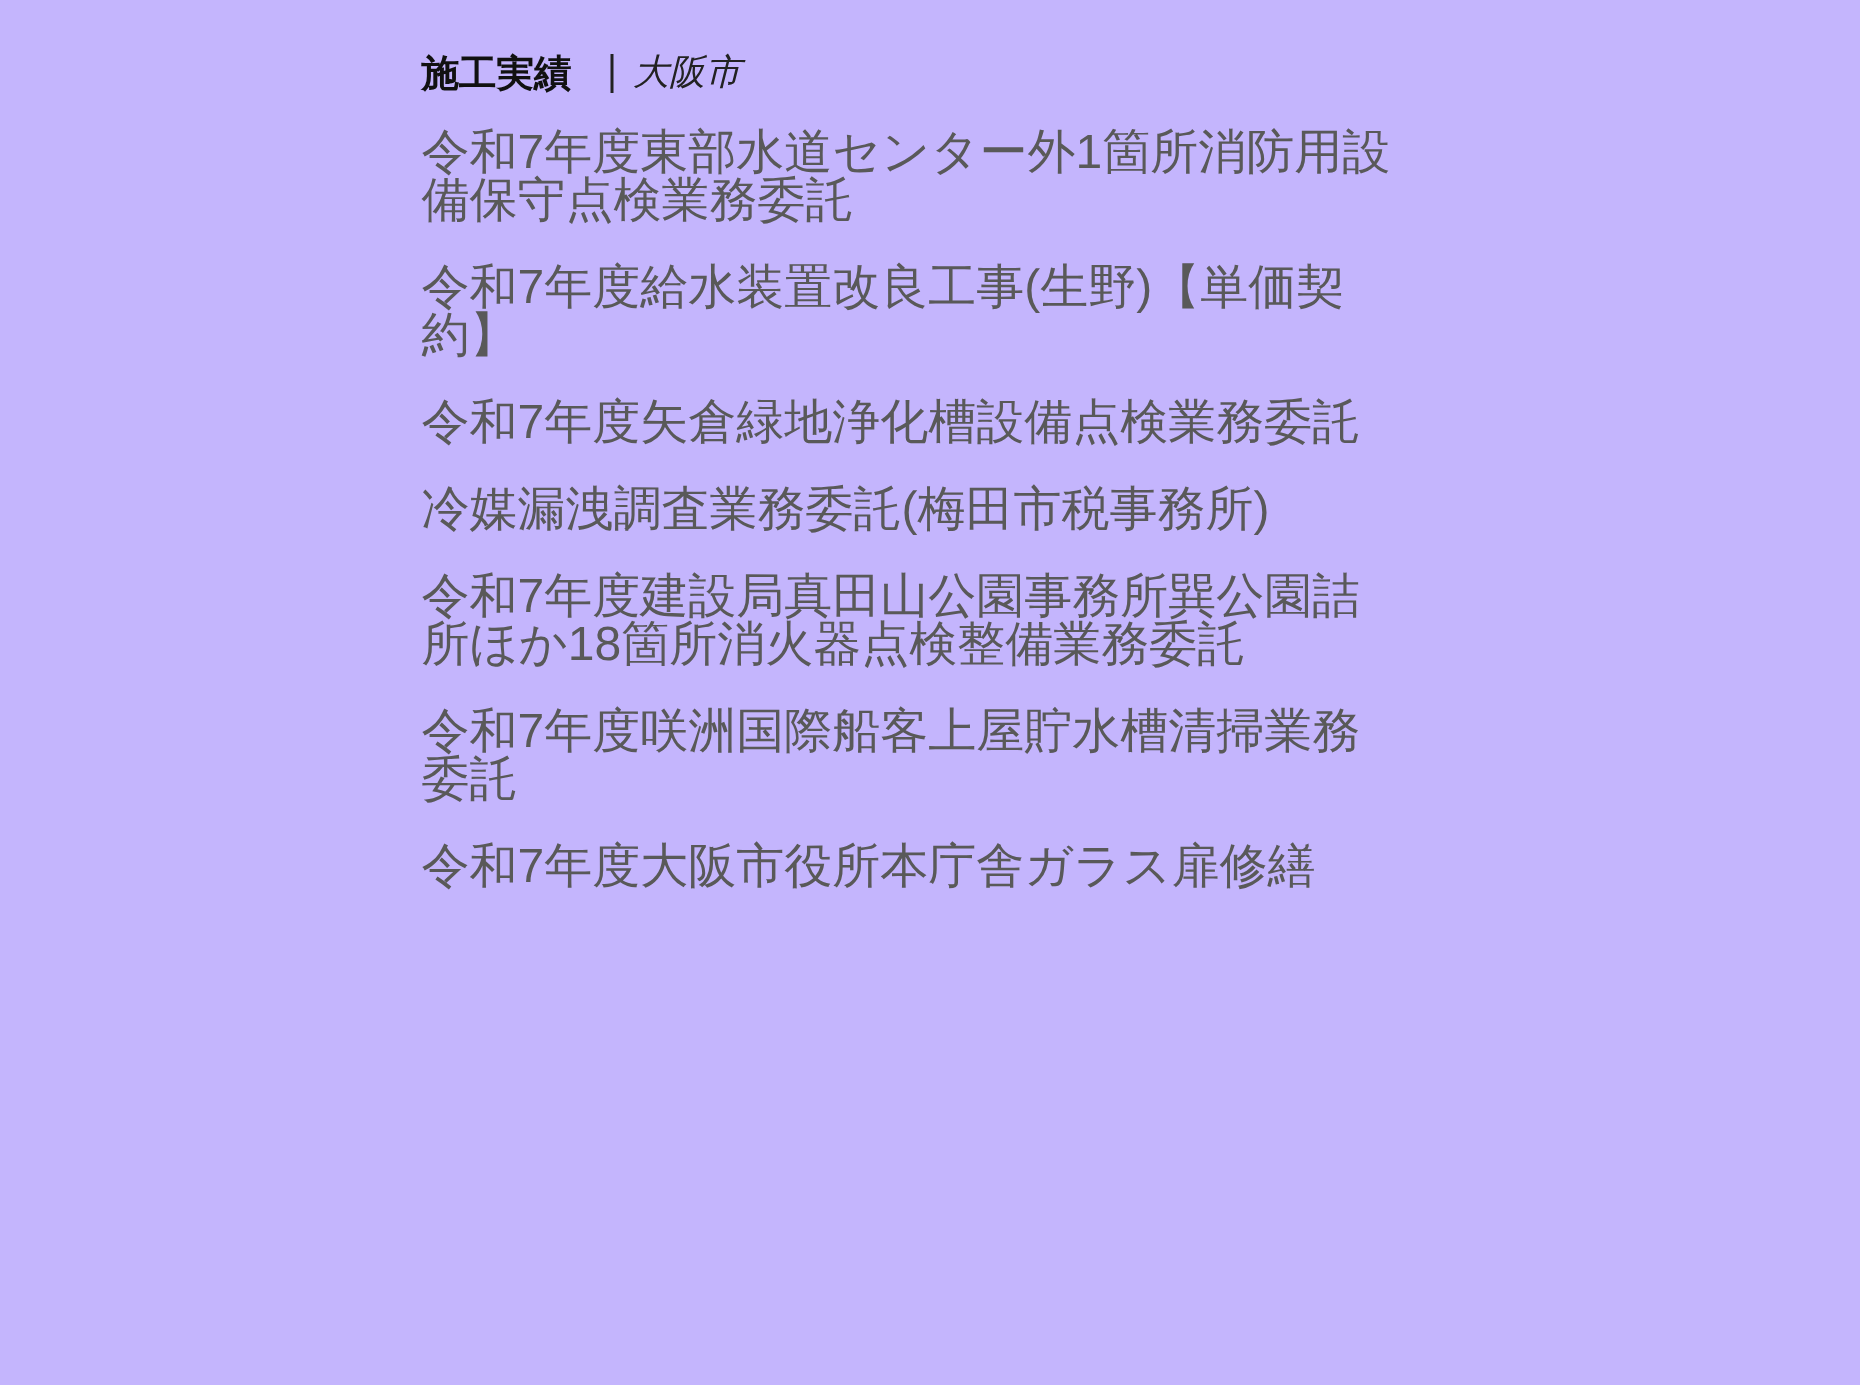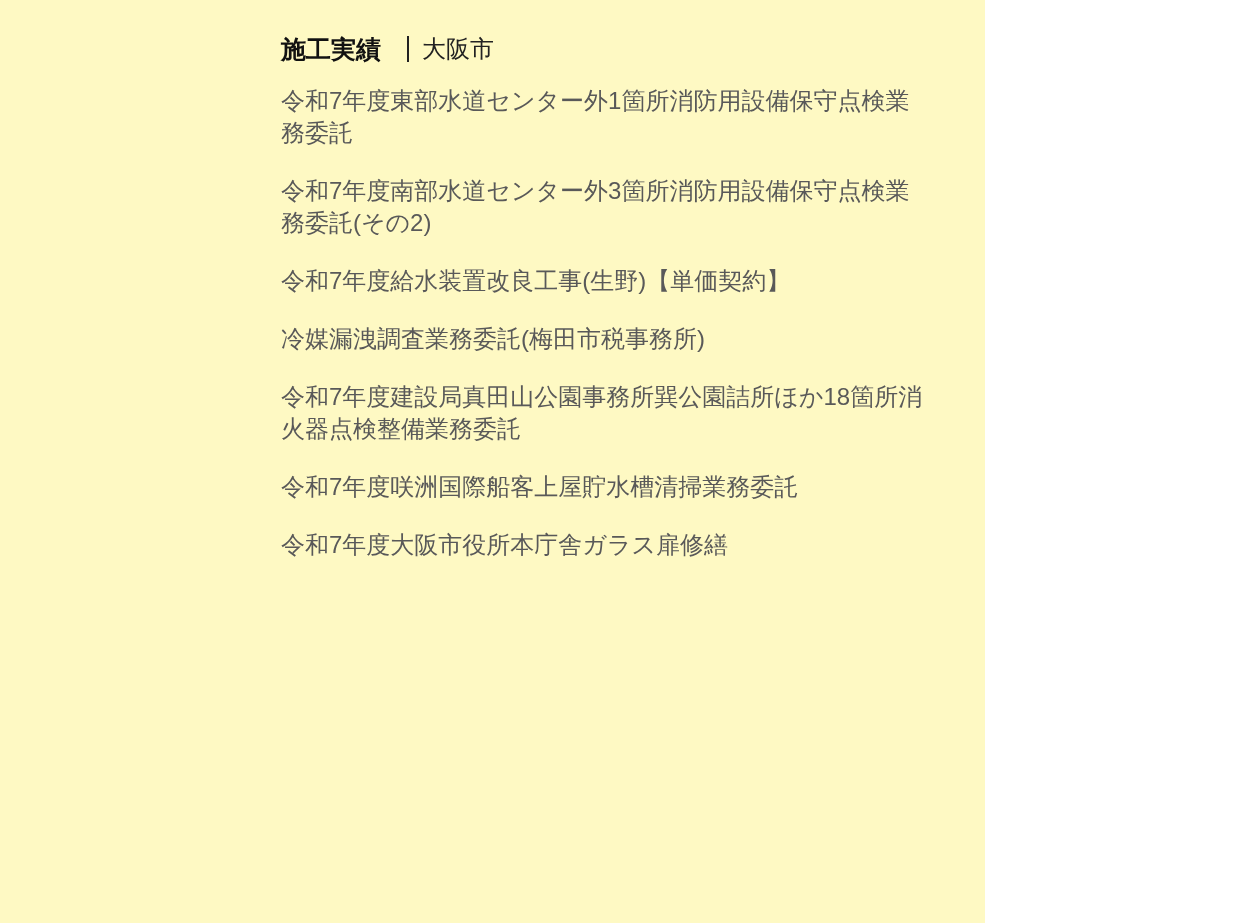--- a/index.html
+++ b/index.html
@@ -3,23 +3,23 @@
 <meta charset="utf-8">
 <style>
   html, body {
     margin: 0;
     padding: 0;
     background: #ffffff;
     font-family: "Liberation Sans", sans-serif;
   }
   .viewport {
     position: relative;
-    width: 985px;
+    width: 1240px;
     height: 923px;
-    background: #fef9c3;
+    background: #c4b5fd;
     overflow: hidden;
   }
   .content {
     box-sizing: content-box;
     padding-top: 33px;
     margin-left: 281px;
     width: 648px;
   }
   .section-header {
     display: flex;
@@ -38,28 +38,29 @@
     height: 26px;
     background: #222222;
     margin: 0 13px 0 26px;
     flex: 0 0 auto;
   }
   .section-subtitle {
     font-size: 24px;
     line-height: 32px;
     font-weight: 400;
     color: #222222;
+    font-style: italic;
   }
   .project-list {
     list-style: none;
     margin: 20px 0 0 0;
     padding: 0;
   }
   .project-item {
-    font-size: 24px;
+    font-size: 32px;
     line-height: 32px;
     color: #595959;
     margin: 0 0 26px 0;
     word-break: break-all;
   }
   .project-item:last-child {
     margin-bottom: 16px;
   }
 </style>
 </head>
@@ -69,22 +70,22 @@
   <main class="content">
 
     <header class="section-header">
       <h1 class="section-title">施工実績</h1>
       <span class="title-divider"></span>
       <span class="section-subtitle">大阪市</span>
     </header>
 
     <ul class="project-list">
       <li class="project-item">令和7年度東部水道センター外1箇所消防用設備保守点検業務委託</li>
-      <li class="project-item">令和7年度南部水道センター外3箇所消防用設備保守点検業務委託(その2)</li>
       <li class="project-item">令和7年度給水装置改良工事(生野)【単価契約】</li>
+      <li class="project-item">令和7年度矢倉緑地浄化槽設備点検業務委託</li>
       <li class="project-item">冷媒漏洩調査業務委託(梅田市税事務所)</li>
       <li class="project-item">令和7年度建設局真田山公園事務所巽公園詰所ほか18箇所消火器点検整備業務委託</li>
       <li class="project-item">令和7年度咲洲国際船客上屋貯水槽清掃業務委託</li>
       <li class="project-item">令和7年度大阪市役所本庁舎ガラス扉修繕</li>
     </ul>
 
   </main>
 </div>
 
 </body></html>

